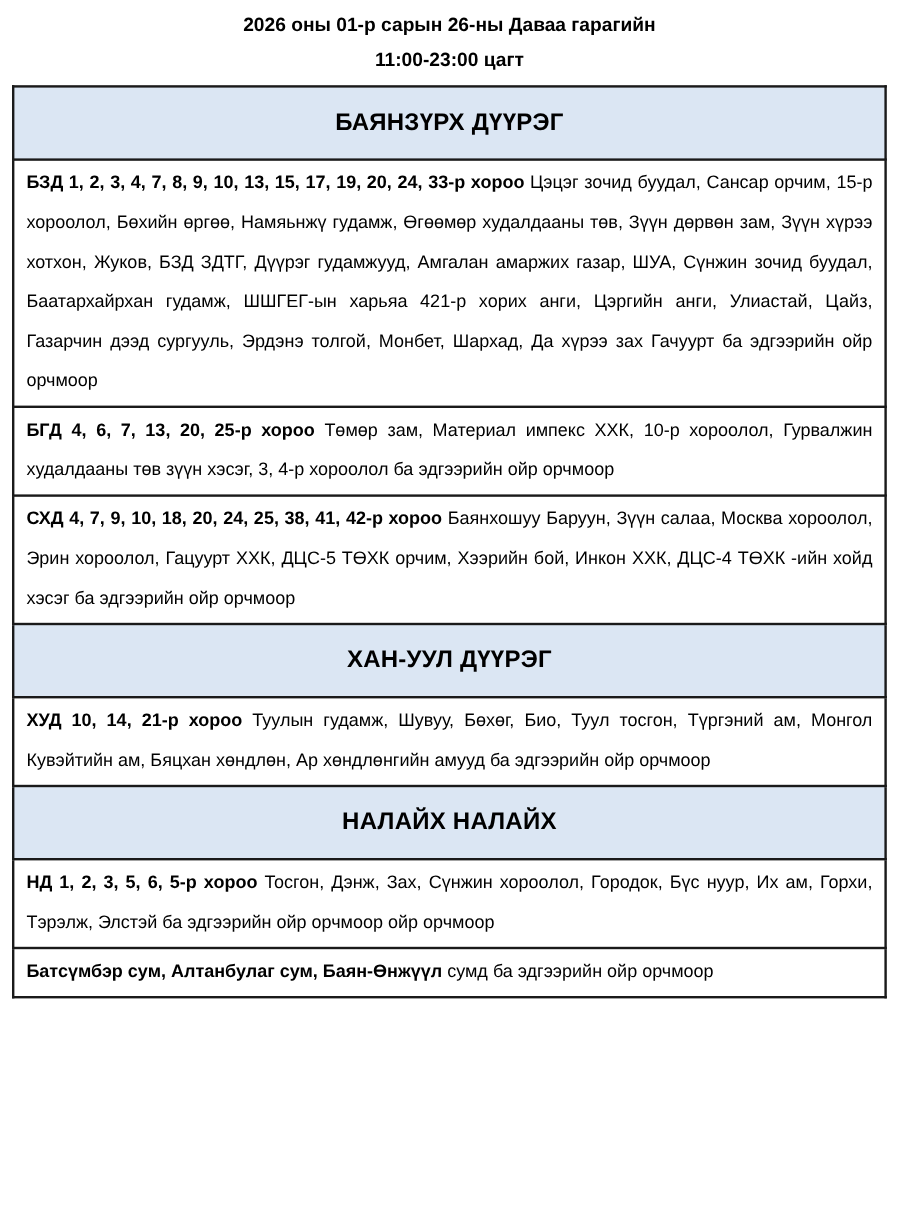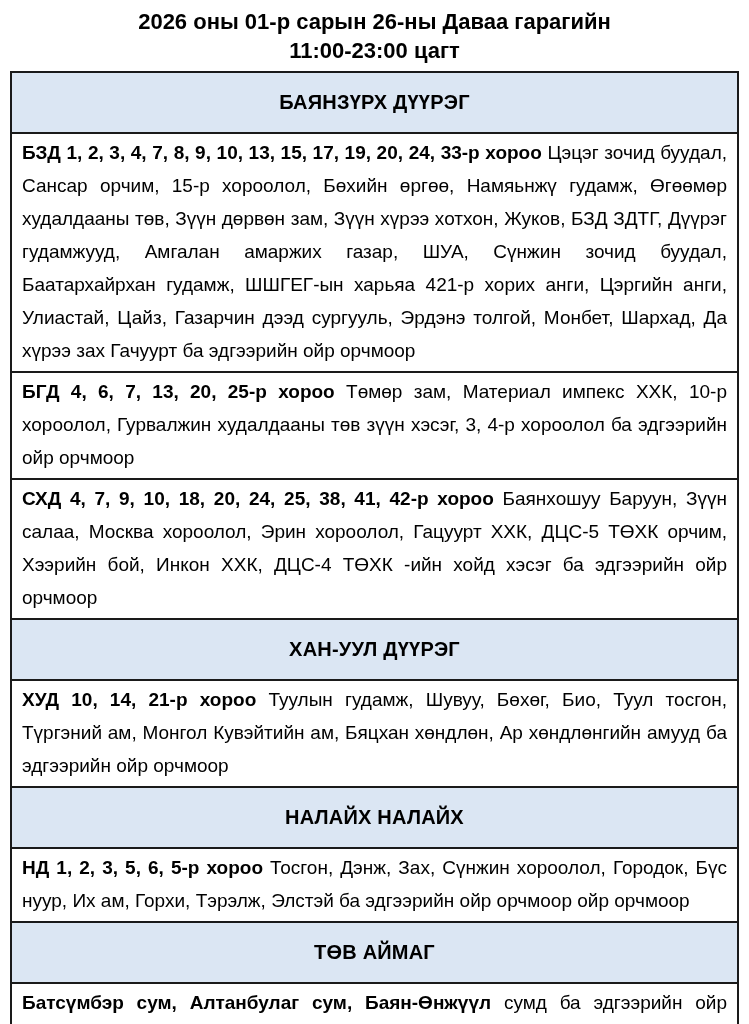--- a/index.html
+++ b/index.html
@@ -13,21 +13,21 @@
     width:749px;
     height:1024px;
     background:#ffffff;
     padding:7px 10px 0 10px;
     overflow:hidden;
     font-family:"Liberation Sans","DejaVu Sans",sans-serif;
     color:var(--text);
   }
   .title-block{text-align:center;}
   .title-line{
-    font-size:22px;
+    font-size:16px;
     font-weight:bold;
     line-height:29px;
     color:#000;
   }
   table.outage{
     width:100%;
     border-collapse:collapse;
     margin-top:6px;
   }
   td.section-header{
@@ -38,21 +38,21 @@
     font-size:20px;
     font-weight:bold;
     height:38px;
     padding:18px 6px;
     letter-spacing:0.2px;
     color:#000;
   }
   td.section-body{
     border:2px solid var(--border);
     padding:2px 10px 4px 10px;
-    font-size:19px;
+    font-size:15px;
     line-height:33px;
     text-align:justify;
     color:#000;
   }
   td.section-body .lead{font-weight:bold;}
 </style>
 </head>
 <body>
 
 <div class="page">
@@ -96,22 +96,19 @@
   <tr>
     <td class="section-header">НАЛАЙХ НАЛАЙХ</td>
   </tr>
   <tr>
     <td class="section-body">
       <span class="lead">НД 1, 2, 3, 5, 6, 5-р хороо</span><span> Тосгон, Дэнж, Зах, Сүнжин хороолол, Городок, Бүс нуур, Их ам, Горхи, Тэрэлж, Элстэй ба эдгээрийн ойр орчмоор ойр орчмоор</span>
     </td>
   </tr>
 
   <tr>
-    <td class="section-header">ТӨВ АЙМАГ</td>
-  </tr>
-  <tr>
     <td class="section-body">
       <span class="lead">Батсүмбэр сум, Алтанбулаг сум, Баян-Өнжүүл</span><span> сумд ба эдгээрийн ойр орчмоор</span>
     </td>
   </tr>
 </tbody>
   </table>
 </div>
 
 </body></html>

